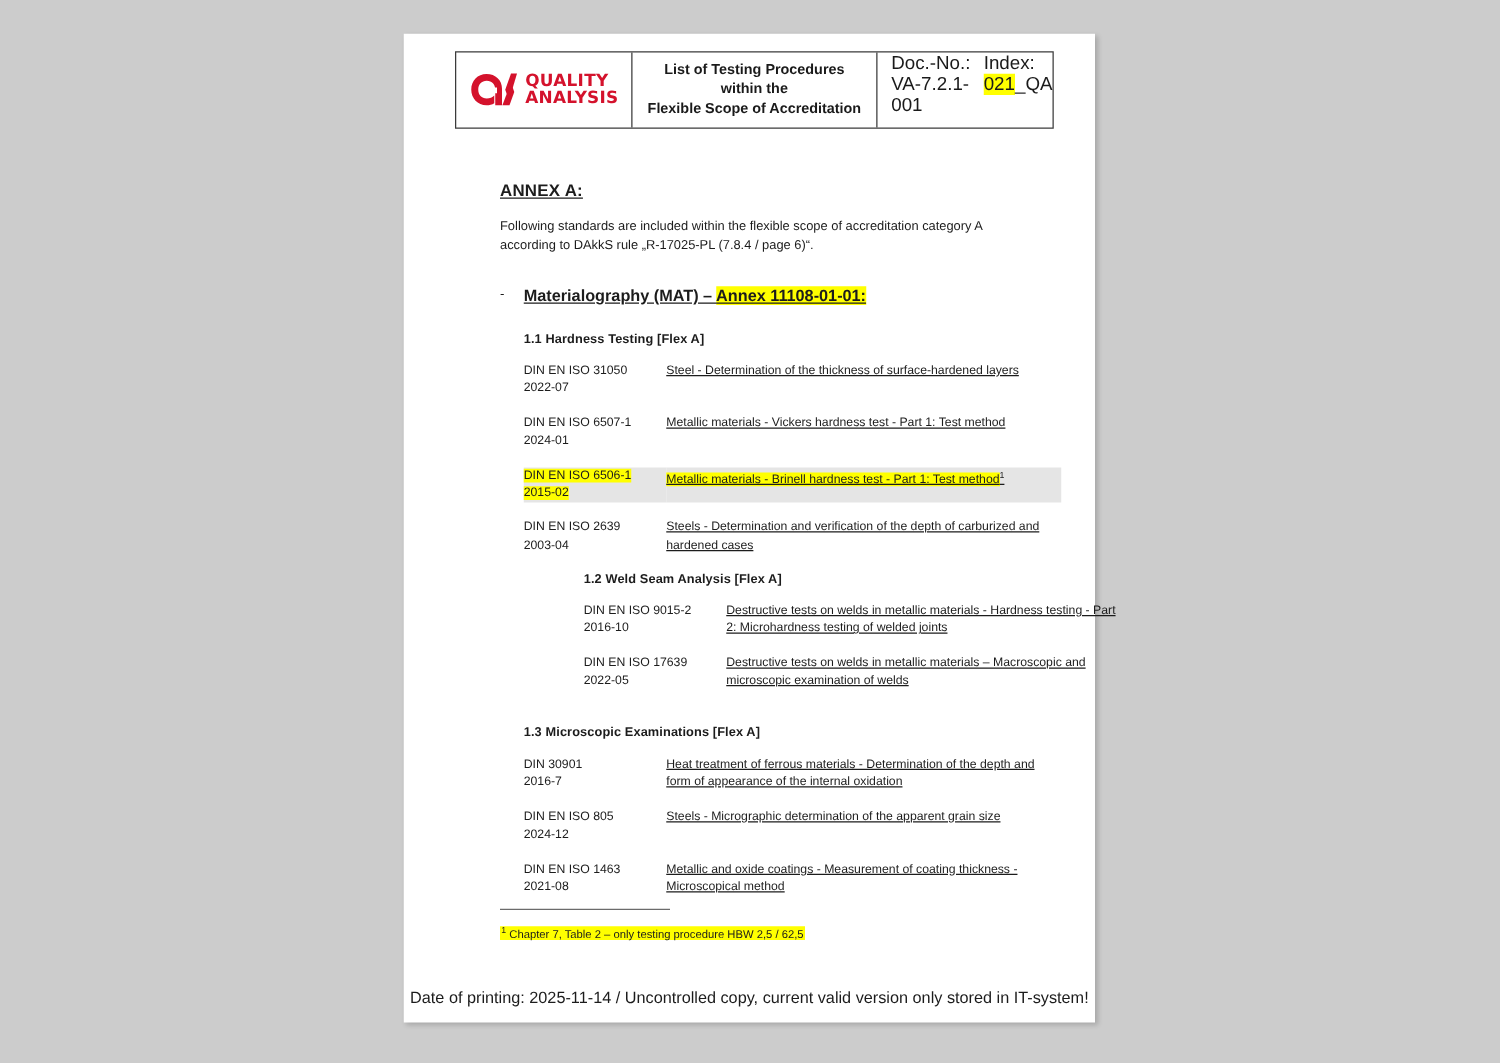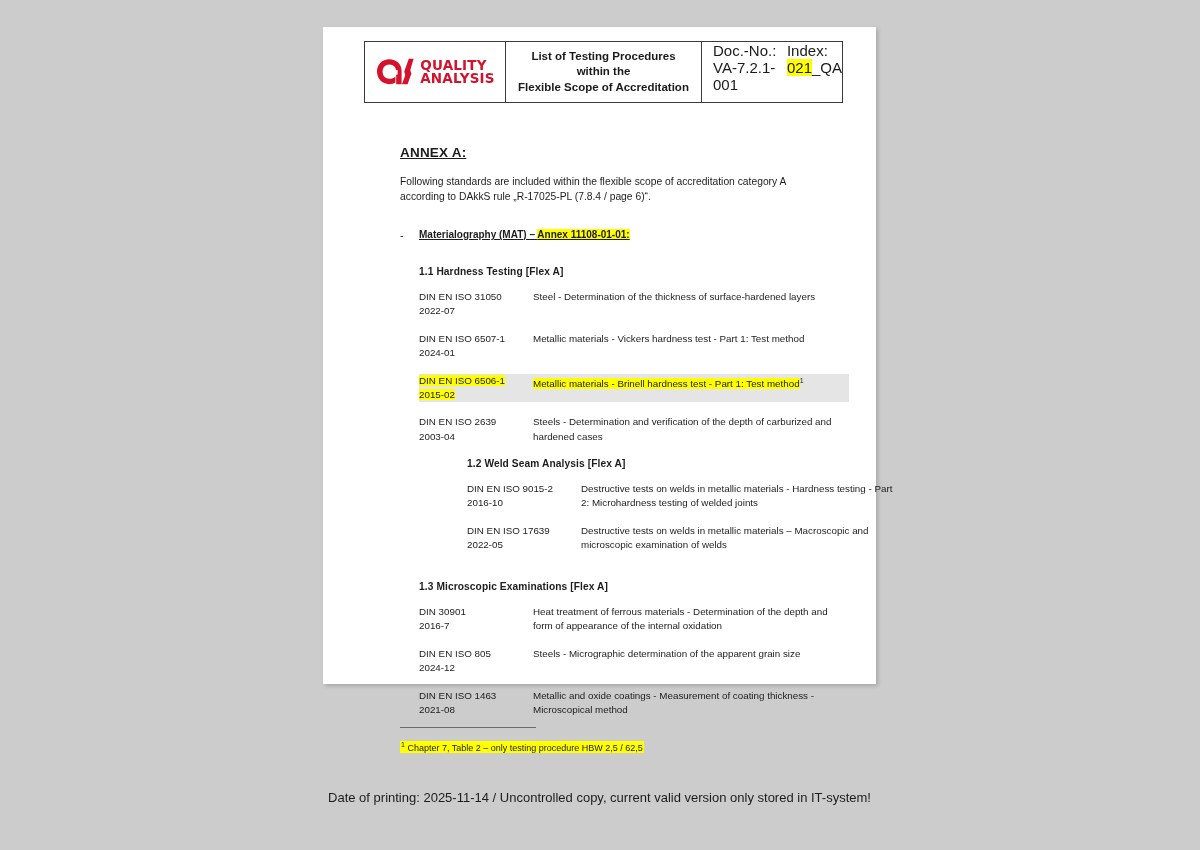--- a/index.html
+++ b/index.html
@@ -13,21 +13,21 @@
     font-family: "Liberation Sans", sans-serif;
     overflow: hidden;
   }
 
   
   #page {
     position: absolute;
     left: 323px;
     top: 27px;
     width: 553px;
-    height: 657px;
+    height: 791px;
     background: #ffffff;
     box-shadow: 2px 2px 4px rgba(0,0,0,0.18);
   }
 
   
   #doc-header {
     position: absolute;
     left: 41px;
     top: 14px;
     width: 479px;
@@ -116,21 +116,21 @@
   .cat-dash {
     position: absolute;
     left: 77px;
     top: 202px;
     font-size: 10.6px;
   }
   .cat-text {
     position: absolute;
     left: 96px;
     top: 202px;
-    font-size: 10px;
+    font-size: 13px;
     font-weight: bold;
   }
   .cat-text .u { text-decoration: underline; }
   .hl {
     background: #ffff00;
   }
 
   
   .section {
     position: absolute;
@@ -148,20 +148,21 @@
     margin-bottom: 13px;
     font-size: 9.8px;
     line-height: 14.4px;
   }
   .std-num {
     width: 114px;
     flex: 0 0 114px;
   }
   .std-desc {
     flex: 1;
+    text-decoration: underline;
   }
   .std-row.highlight .std-num,
   .std-row.highlight .std-desc {
     background: #e5e5e5;
   }
   .std-row.highlight .std-num span,
   .std-row.highlight .std-desc span { background: #ffff00; }
   sup { font-size: 7px; vertical-align: super; }
 
   

